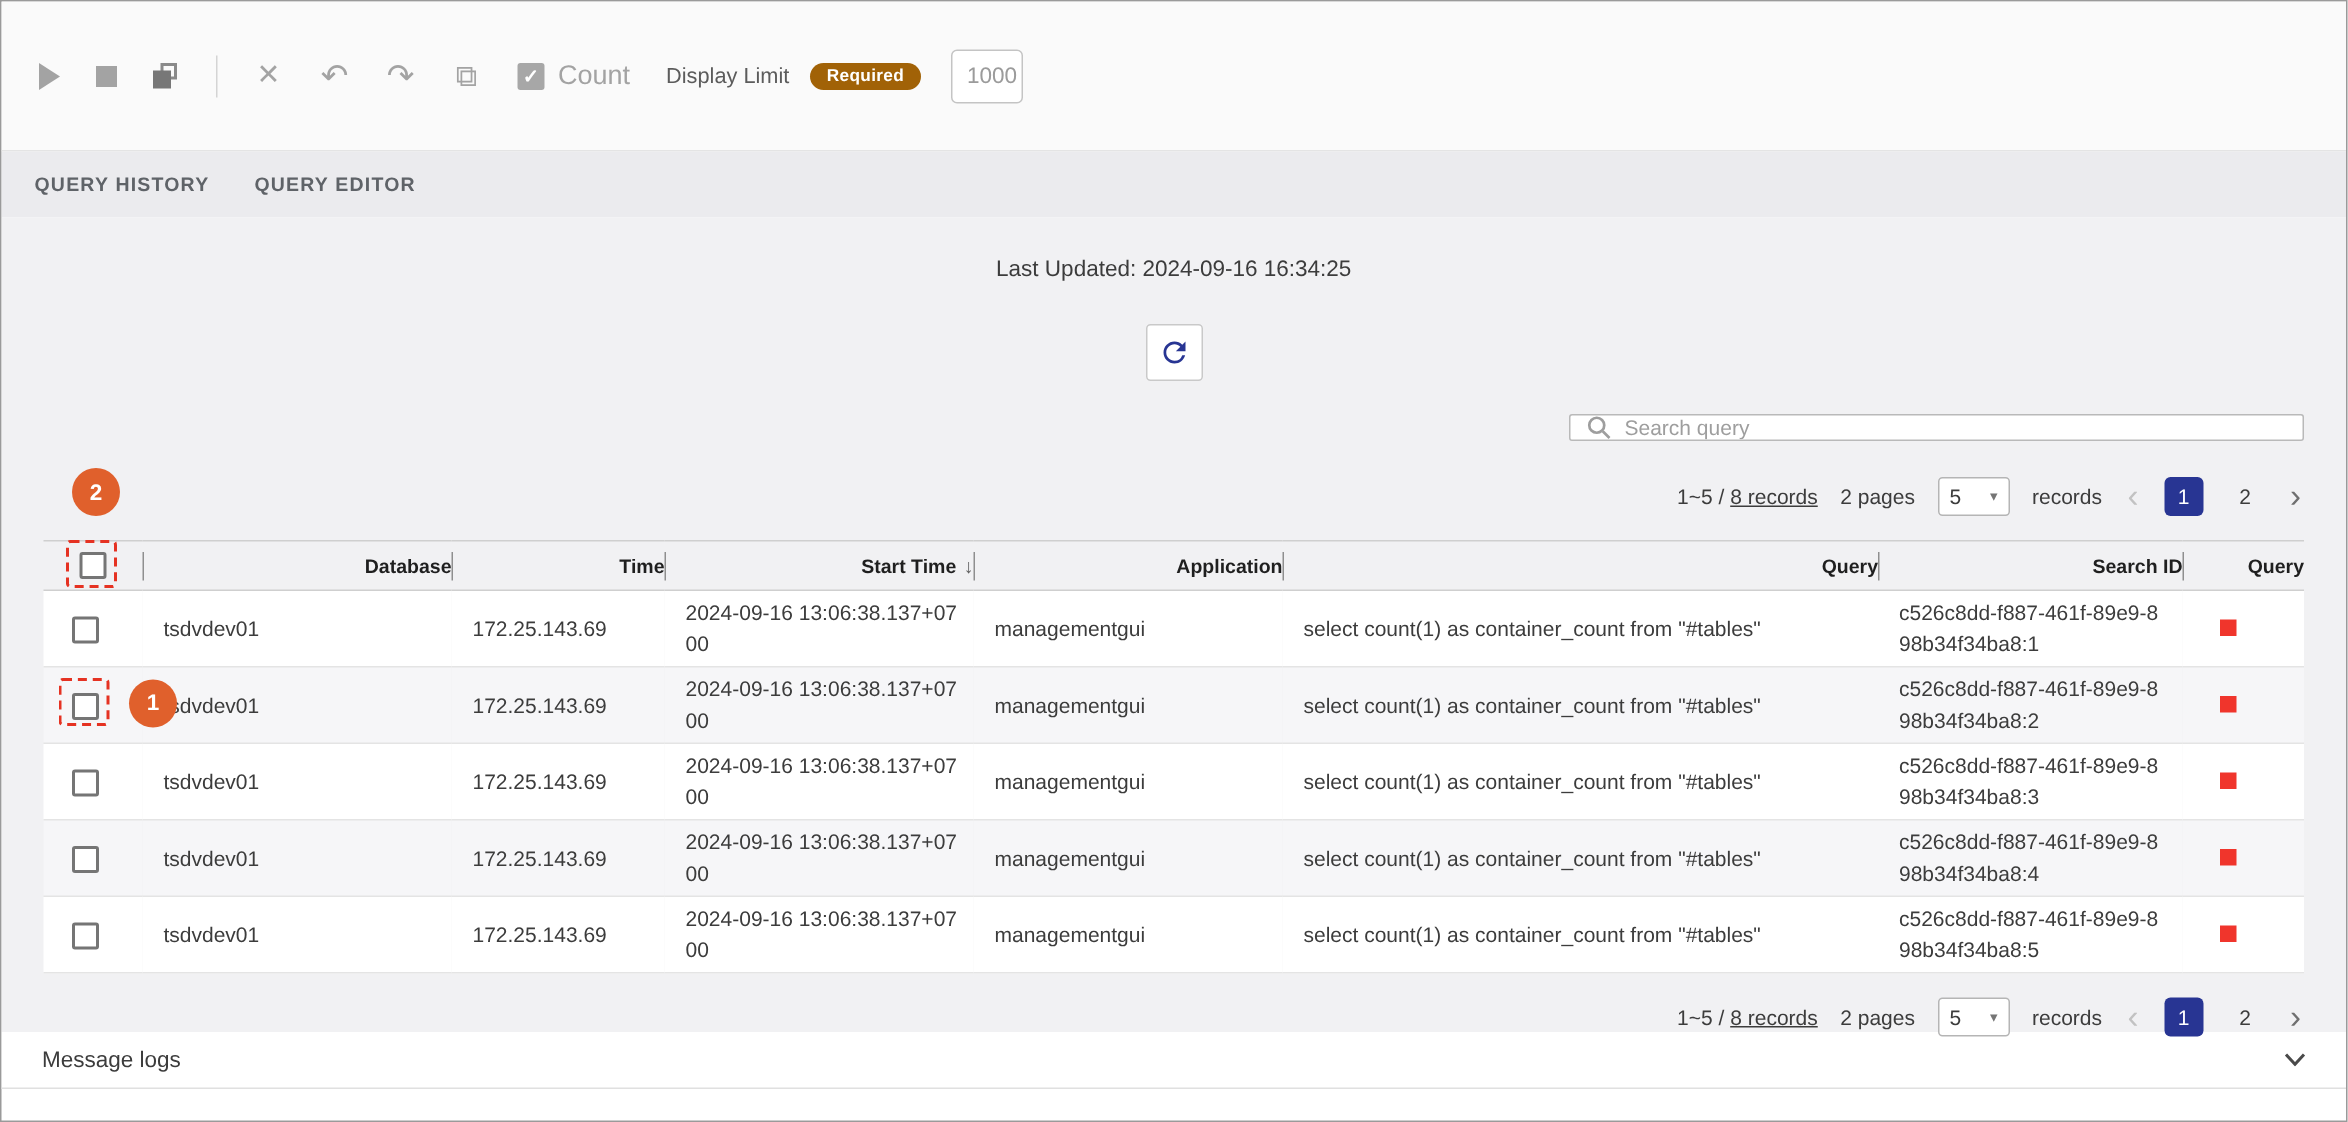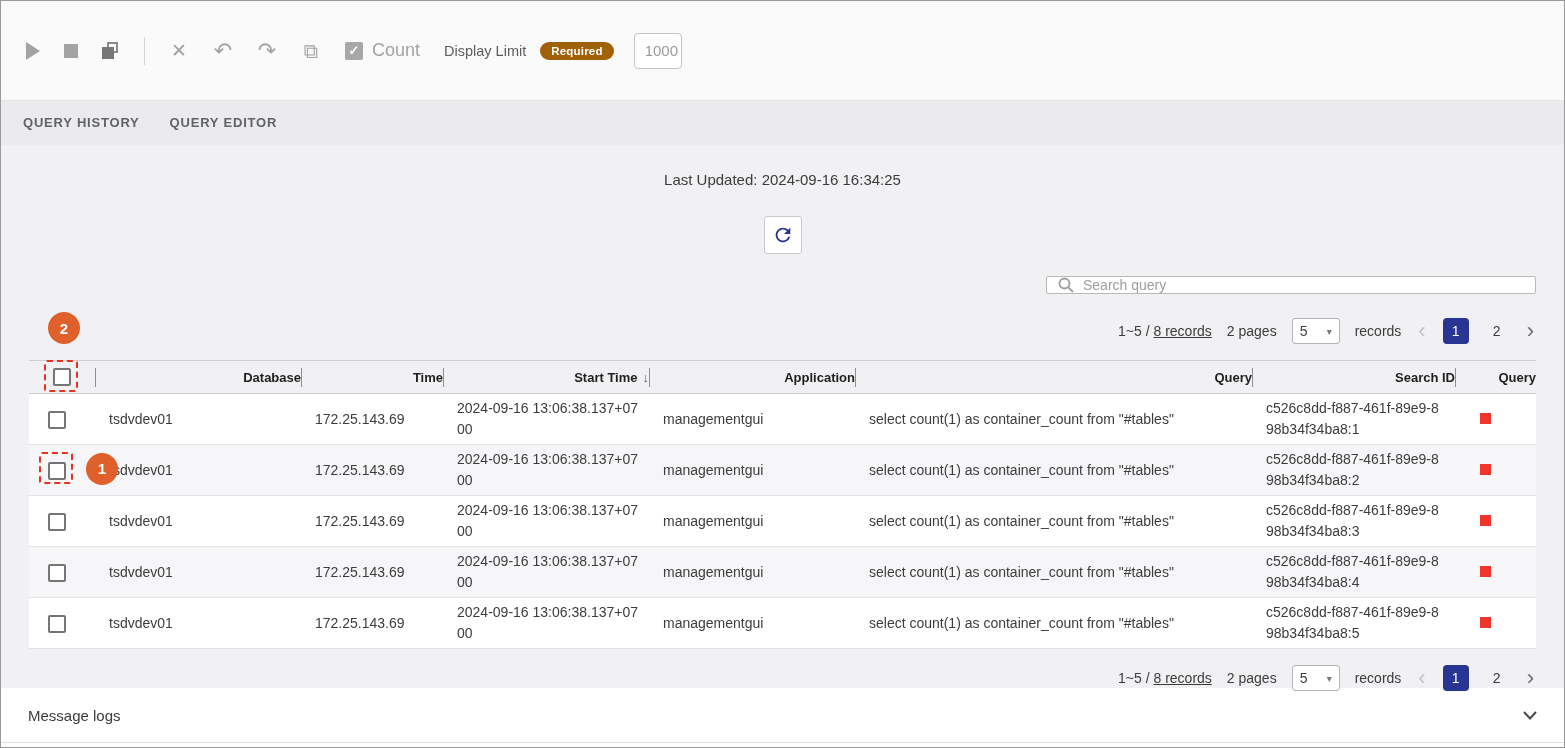--- a/index.html
+++ b/index.html
@@ -121,21 +121,21 @@
   .step-circle{
     position:absolute; width:32px; height:32px; border-radius:50%;
     background:#e0602c; color:#fff; font-size:15px; font-weight:bold;
     display:flex; align-items:center; justify-content:center; z-index:6; pointer-events:none;
   }
   .header-step{ top:-56px; left:-5px; }
   .row-step{ top:-7px; left:38px; }
 
   
   .message-bar{
-    height:55px; background:#fff; border-bottom:1px solid #e0e0e0;
+    height:38px; background:#fff; border-bottom:1px solid #e0e0e0;
     display:flex; align-items:center; justify-content:space-between; padding:0 27px; cursor:pointer;
   }
   .message-bar .label{ font-size:15px; color:#3c3c3c; }
 </style>
 </head>
 <body>
 
 <div class="toolbar">
   <span class="tb-play"></span>
   <span class="tb-stop"></span>

